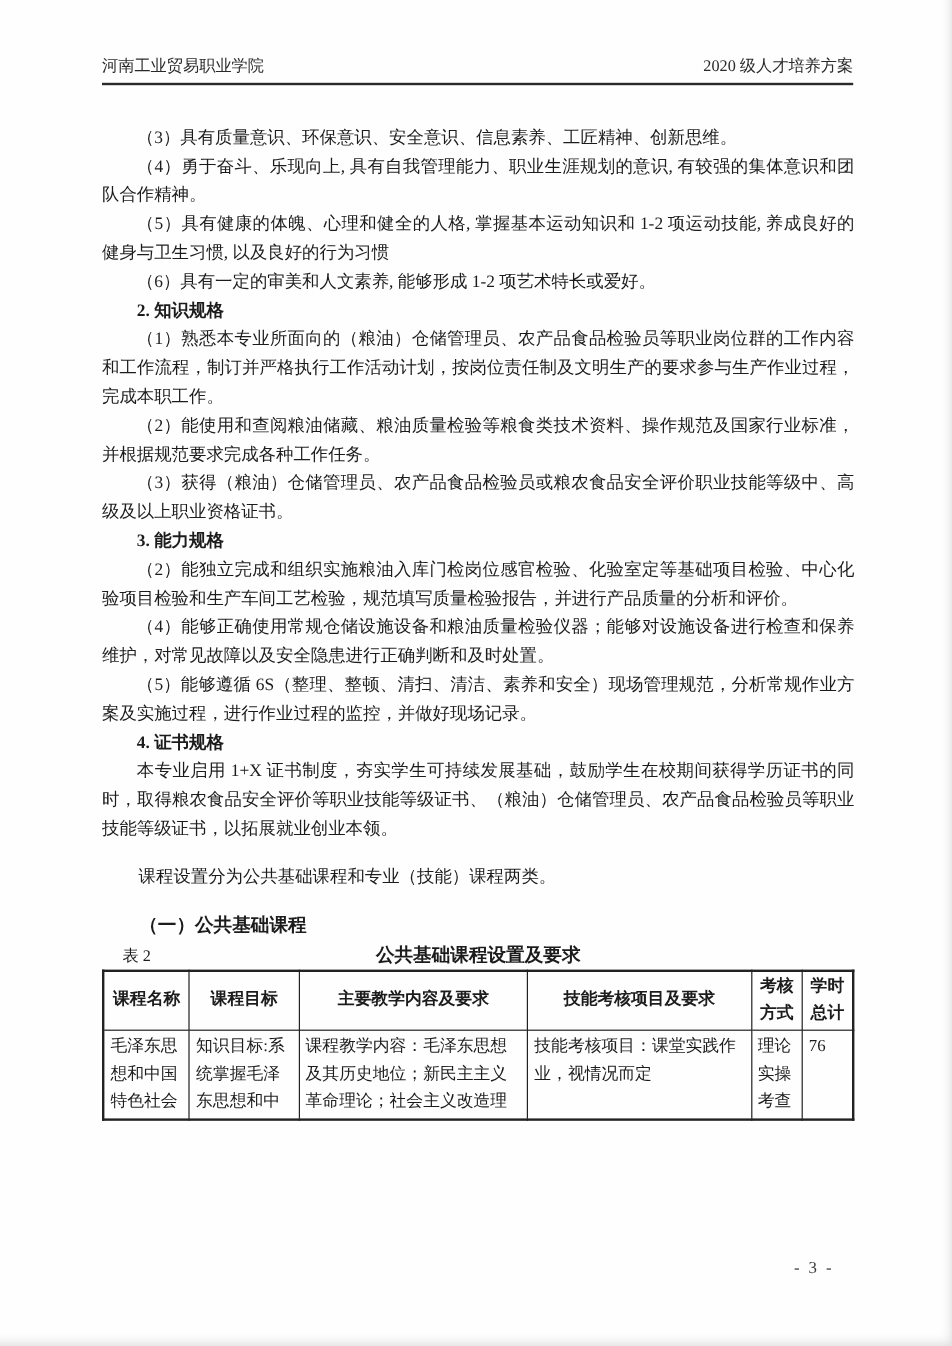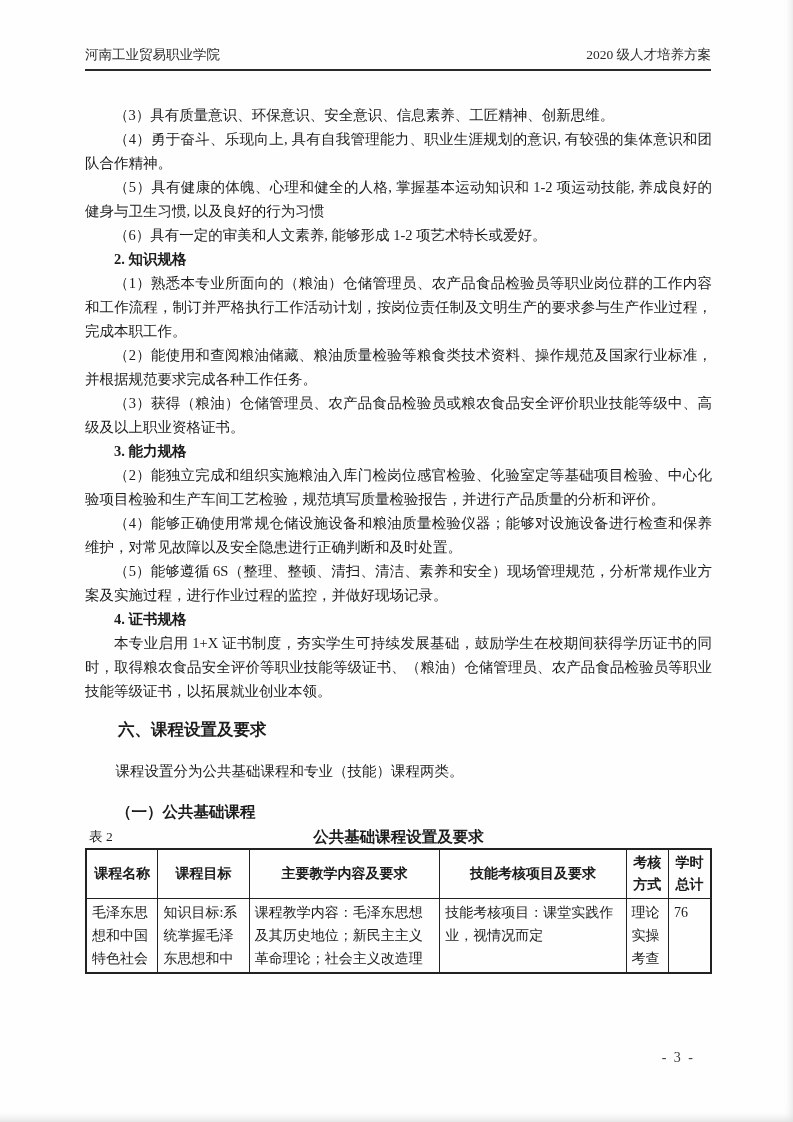--- a/index.html
+++ b/index.html
@@ -27,21 +27,21 @@
     text-align:justify;
     word-break:break-all;
   }
   .para{margin:0;text-indent:2em;}
   .para.strong{font-weight:bold;}
   .heading-1{margin:14px 0 0 0;font-size:16.5px;line-height:26px;font-weight:bold;text-indent:2em;}
   .para-intro{margin:16px;text-indent:1em;}
   .heading-2{margin:2px 0 0 0;font-size:15.5px;line-height:26px;font-weight:bold;text-indent:2em;}
   
   .table-caption{position:relative;margin-top:1px;height:22px;line-height:22px;text-indent:0;}
-  .table-label{position:absolute;left:4px;top:0;font-size:13.5px;}
+  .table-label{position:absolute;left:17px;top:0;font-size:13.5px;}
   .table-title{display:block;text-align:center;font-weight:bold;font-size:15.5px;}
   
   table.courses{
     width:100%;border-collapse:collapse;table-layout:fixed;
     font-size:14px;line-height:23px;
     border:2px solid #222;
   }
   table.courses th,table.courses td{
     border:1px solid #222;
     padding:2px 5px;
@@ -79,21 +79,20 @@
     <p class="para strong">2. 知识规格</p>
     <p class="para">（1）熟悉本专业所面向的（粮油）仓储管理员、农产品食品检验员等职业岗位群的工作内容和工作流程，制订并严格执行工作活动计划，按岗位责任制及文明生产的要求参与生产作业过程，完成本职工作。</p>
     <p class="para">（2）能使用和查阅粮油储藏、粮油质量检验等粮食类技术资料、操作规范及国家行业标准，并根据规范要求完成各种工作任务。</p>
     <p class="para">（3）获得（粮油）仓储管理员、农产品食品检验员或粮农食品安全评价职业技能等级中、高级及以上职业资格证书。</p>
     <p class="para strong">3. 能力规格</p>
     <p class="para">（2）能独立完成和组织实施粮油入库门检岗位感官检验、化验室定等基础项目检验、中心化验项目检验和生产车间工艺检验，规范填写质量检验报告，并进行产品质量的分析和评价。</p>
     <p class="para">（4）能够正确使用常规仓储设施设备和粮油质量检验仪器；能够对设施设备进行检查和保养维护，对常见故障以及安全隐患进行正确判断和及时处置。</p>
     <p class="para">（5）能够遵循 6S（整理、整顿、清扫、清洁、素养和安全）现场管理规范，分析常规作业方案及实施过程，进行作业过程的监控，并做好现场记录。</p>
     <p class="para strong">4. 证书规格</p>
     <p class="para">本专业启用 1+X 证书制度，夯实学生可持续发展基础，鼓励学生在校期间获得学历证书的同时，取得粮农食品安全评价等职业技能等级证书、（粮油）仓储管理员、农产品食品检验员等职业技能等级证书，以拓展就业创业本领。</p>
-    <p class="heading-1">六、课程设置及要求</p>
     <p class="para-intro">课程设置分为公共基础课程和专业（技能）课程两类。</p>
     <p class="heading-2">（一）公共基础课程</p>
 
     <div class="table-caption">
       <span class="table-label">表 2</span>
       <span class="table-title">公共基础课程设置及要求</span>
     </div>
 
     <table class="courses">
       <colgroup>

